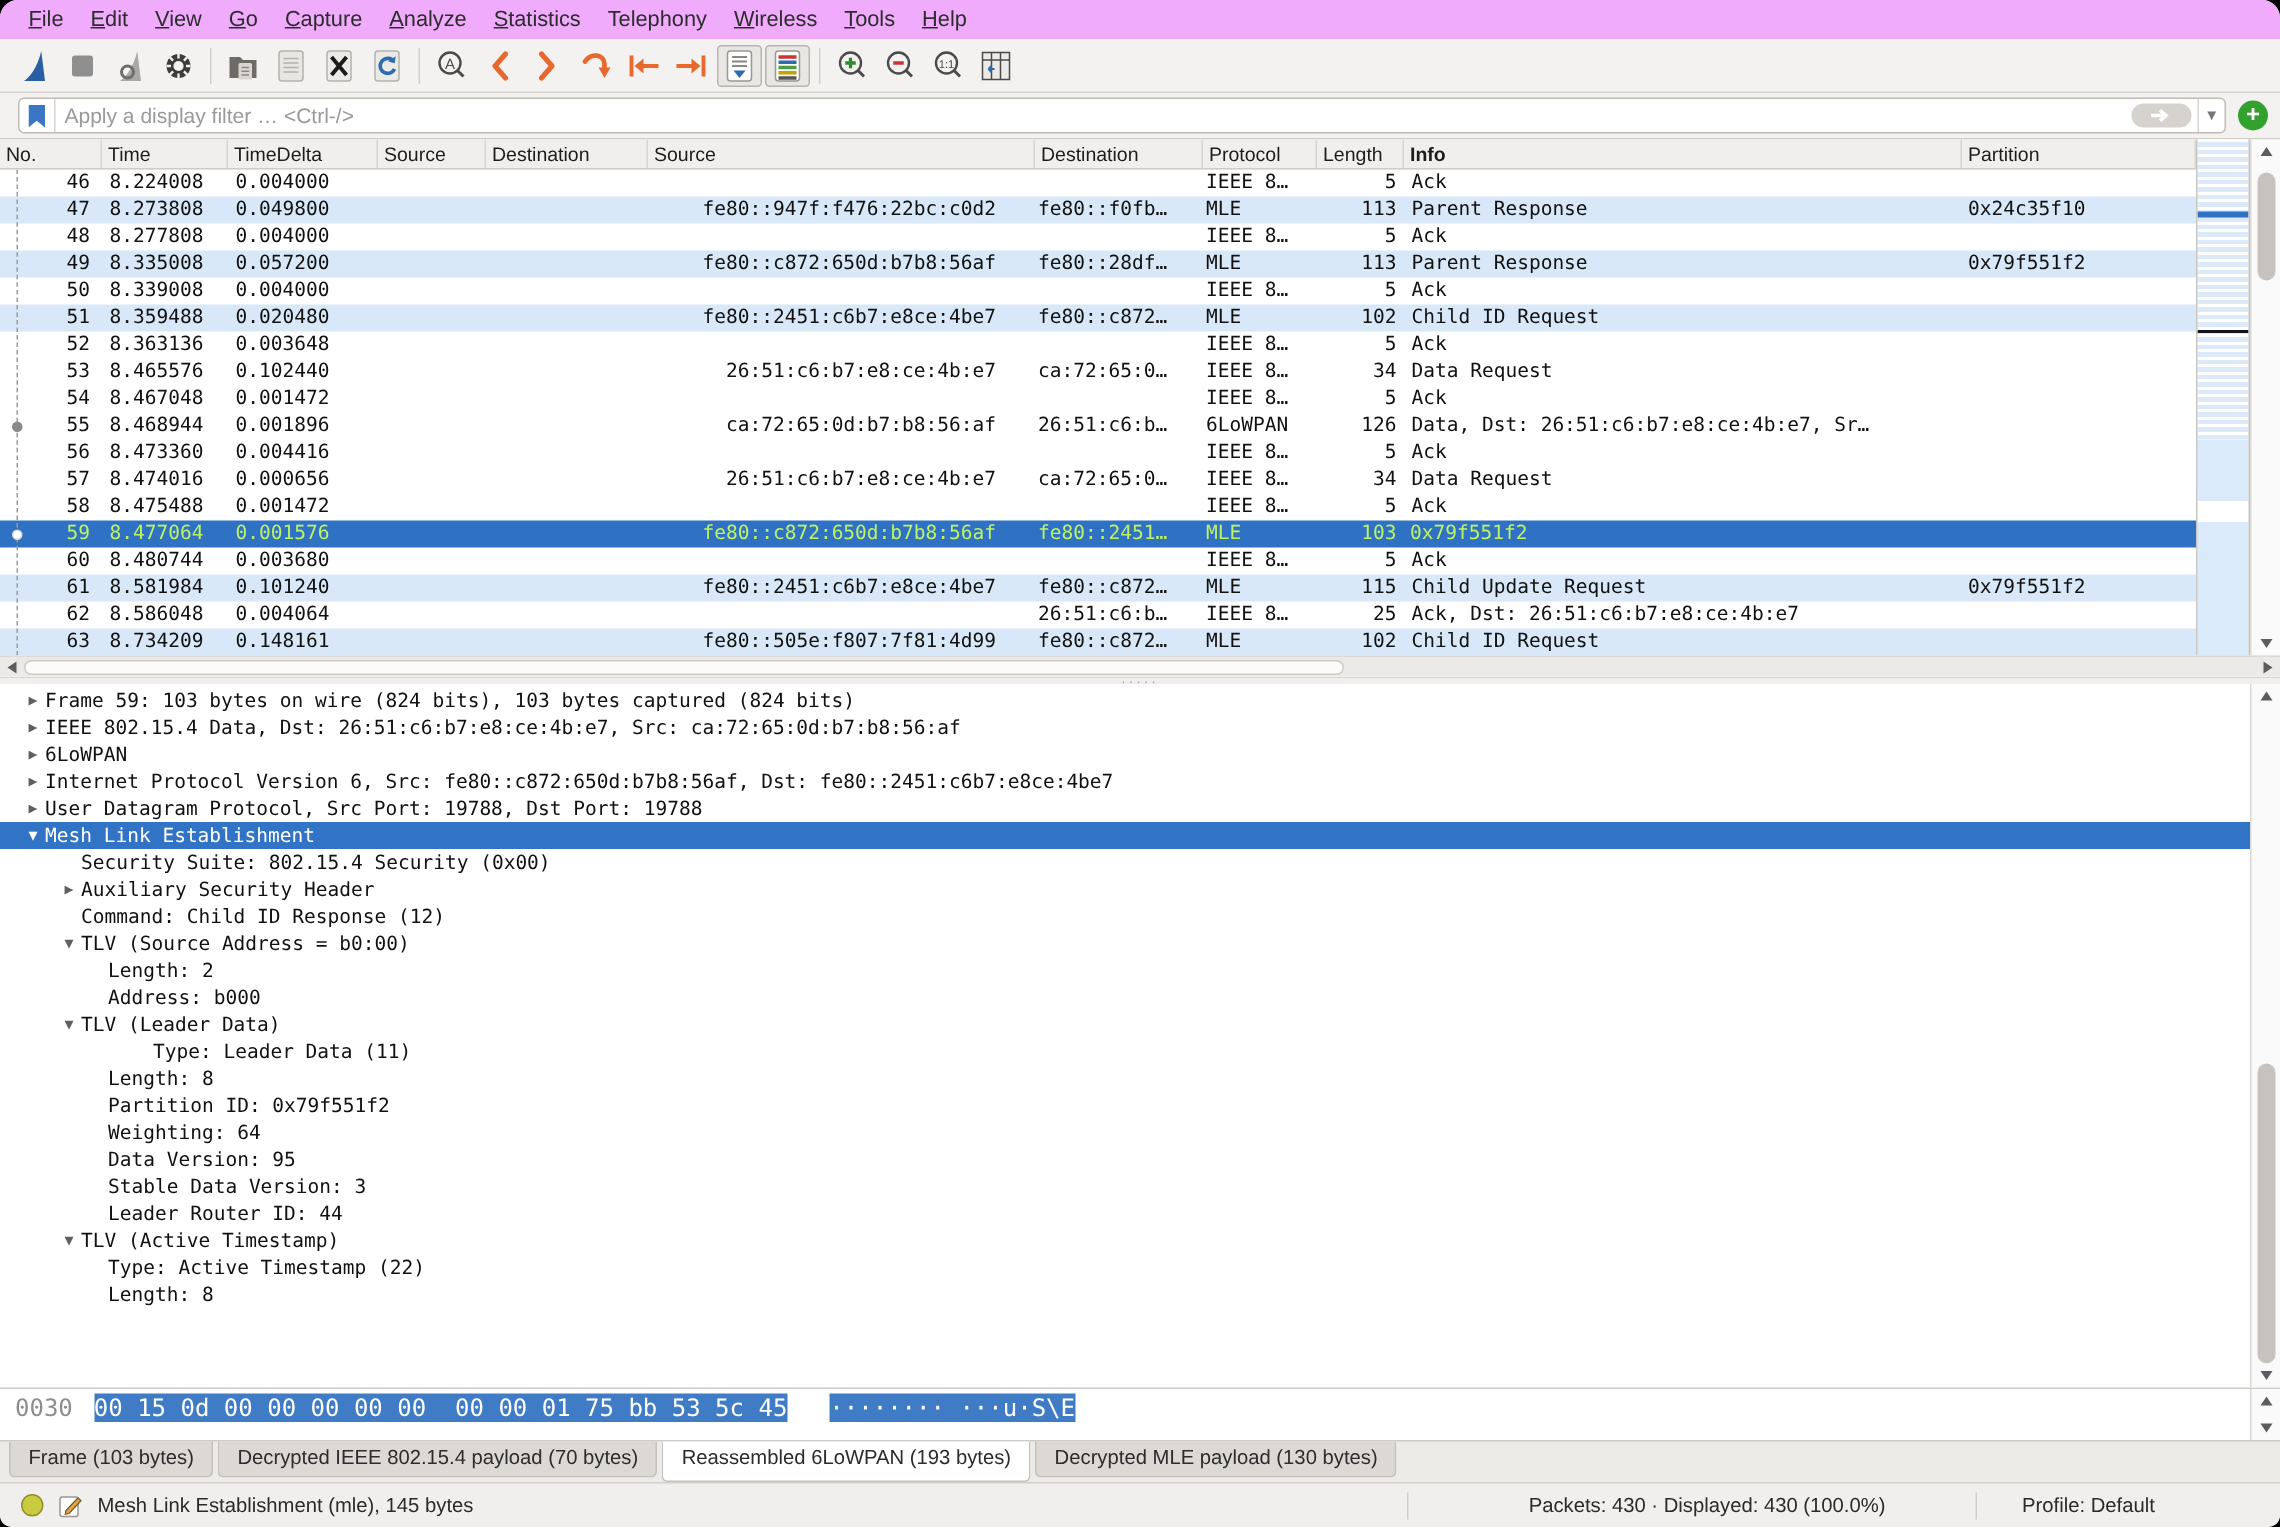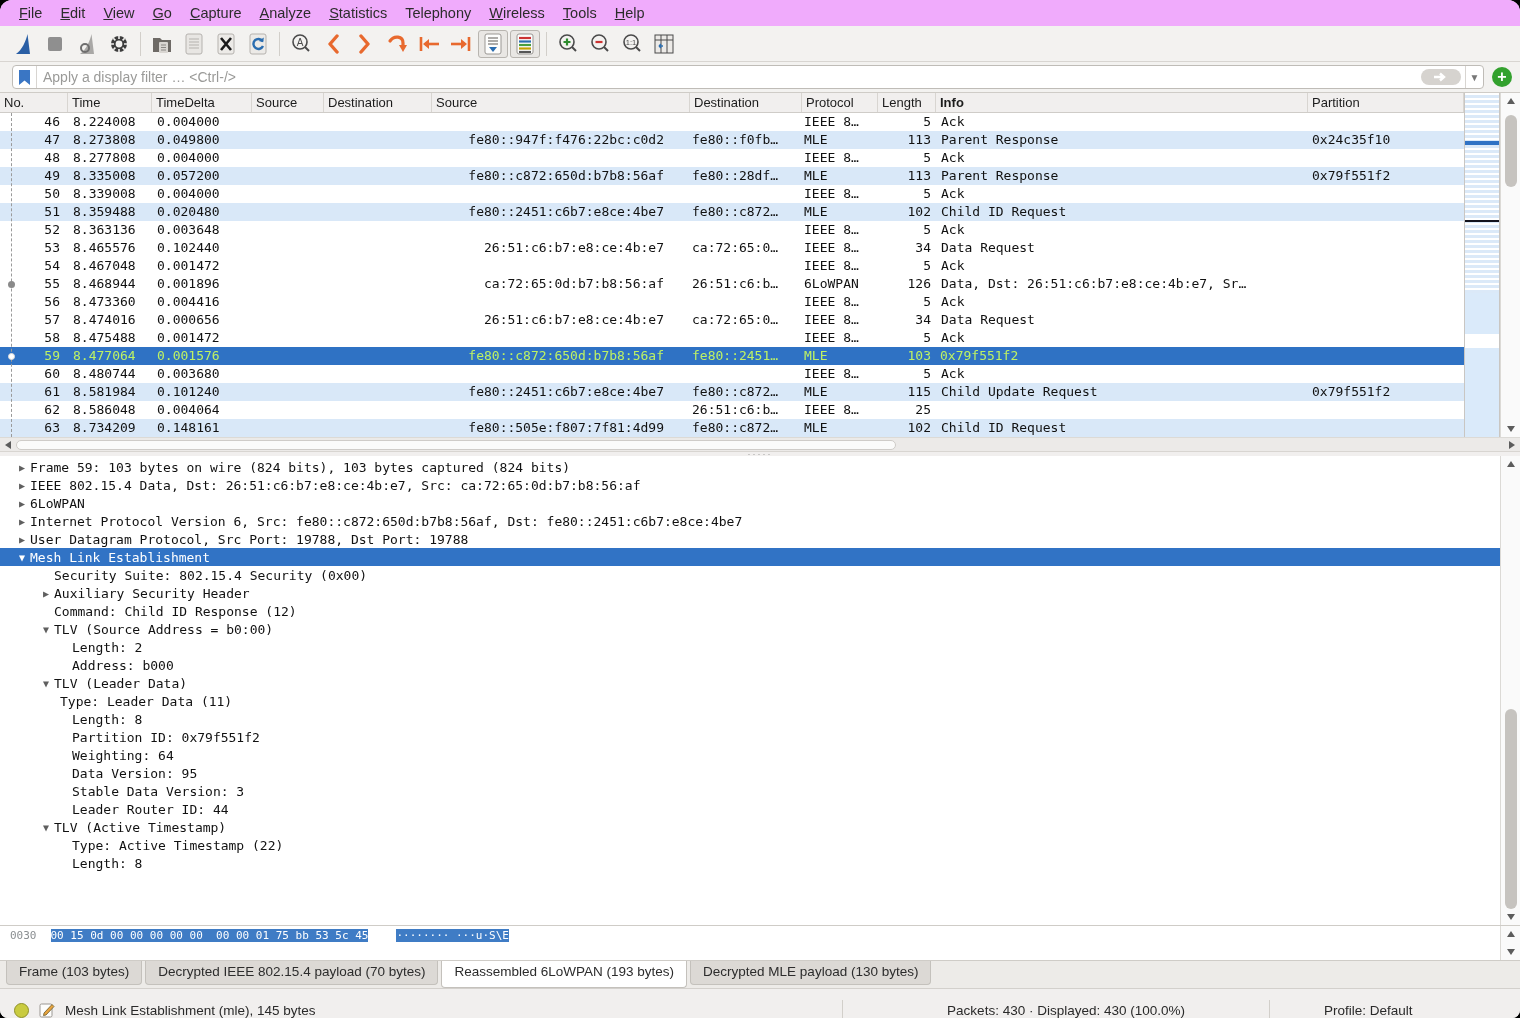--- a/index.html
+++ b/index.html
@@ -104,39 +104,39 @@
                   font-family:"DejaVu Sans Mono", monospace; font-size:13px; color:#111; }
   .drow { height:18px; display:flex; align-items:center; white-space:nowrap; }
   .drow .arrow { width:16px; flex:0 0 16px; color:#5f5f5f; font-size:10px; text-align:center; }
   .drow.sel { background:#3173c5; color:#fff; }
   .drow.sel .arrow { color:#fff; }
   .dvscroll { position:absolute; right:0; top:0; bottom:0; width:20px; background:#fafafa;
               border-left:1px solid #dcdad6; display:flex; flex-direction:column; align-items:center; }
 
   
   .hexpane { flex:0 0 34px; background:#fff; position:relative;
-             font-family:"DejaVu Sans Mono", monospace; font-size:11px; }
+             font-family:"DejaVu Sans Mono", monospace; font-size:16px; }
   .hexline { position:absolute; top:3px; left:10px; display:flex; }
   .hexoffset { color:#8a8e91; margin-right:14px; }
   .hexbytes, .hexascii { background:#3f7cc5; color:#fff; white-space:pre; }
   .hexascii { margin-left:28px; }
   .hvscroll { position:absolute; right:0; top:0; bottom:0; width:20px; background:#fafafa;
               border-left:1px solid #dcdad6; display:flex; flex-direction:column;
               justify-content:space-between; align-items:center; }
 
   
   .tabsbar { flex:0 0 28px; background:#edebe8; border-top:1px solid #cfccc7;
              display:flex; align-items:stretch; padding-left:6px; gap:3px; }
   .btab { padding:3px 12px 0 12px; font-size:13.5px; color:#2c2c2c; background:#dcd9d5;
           border:1px solid #c4c1bc; border-top:none; border-radius:0 0 4px 4px; height:24px; }
   .btab.active { background:#fff; height:27px; }
 
   
   .statusbar { flex:0 0 30px; background:#f1efee; border-top:1px solid #d3d0cc;
-               display:flex; align-items:flex-end; font-size:13.5px; color:#2a2a2a;gap:24px; }
+               display:flex; align-items:center; font-size:13.5px; color:#2a2a2a; }
   .sb-left { flex:1; display:flex; align-items:center; gap:10px; padding-left:14px; }
   .sb-sep { width:1px; height:18px; background:#d2cfca; }
   .sb-center { padding:0 60px 0 80px; }
   .sb-right { width:190px; text-align:left; padding-left:30px; }
   .expert-dot { width:15px; height:15px; border-radius:50%; background:#c9cb40;
                 border:1px solid #8f9129; }
   .grip { width:12px; height:100%; position:relative; }
 </style>
 </head>
 <body>
@@ -568,20 +568,21 @@
           <div class="prow">
             <div class="pcell" style="width: 68px; flex: 0 0 68px; text-align: right; padding-right: 8px;">62</div>
             <div class="pcell" style="width: 84px; flex: 0 0 84px; padding-left: 5px;">8.586048</div>
             <div class="pcell" style="width: 100px; flex: 0 0 100px; padding-left: 5px;">0.004064</div>
             <div class="pcell" style="width: 72px; flex: 0 0 72px;"></div>
             <div class="pcell" style="width: 108px; flex: 0 0 108px;"></div>
             <div class="pcell" style="width: 258px; flex: 0 0 258px; text-align: right; padding-right: 26px;"></div>
             <div class="pcell" style="width: 112px; flex: 0 0 112px; padding-left: 2px;">26:51:c6:b…</div>
             <div class="pcell" style="width: 76px; flex: 0 0 76px; padding-left: 2px;">IEEE 8…</div>
             <div class="pcell" style="width: 58px; flex: 0 0 58px; text-align: right; padding-right: 5px;">25</div>
+            <div class="pcell" style="width: 372px; flex: 0 0 372px; padding-left: 5px;">Ack, Dst: 26:51:c6:b7:e8:ce:4b:e7</div>
             <div class="pcell" style="flex: 1 1 0%; padding-left: 4px;"></div>
           </div>
           <div class="prow alt">
             <div class="pcell" style="width: 68px; flex: 0 0 68px; text-align: right; padding-right: 8px;">63</div>
             <div class="pcell" style="width: 84px; flex: 0 0 84px; padding-left: 5px;">8.734209</div>
             <div class="pcell" style="width: 100px; flex: 0 0 100px; padding-left: 5px;">0.148161</div>
             <div class="pcell" style="width: 72px; flex: 0 0 72px;"></div>
             <div class="pcell" style="width: 108px; flex: 0 0 108px;"></div>
             <div class="pcell" style="width: 258px; flex: 0 0 258px; text-align: right; padding-right: 26px;">fe80::505e:f807:7f81:4d99</div>
             <div class="pcell" style="width: 112px; flex: 0 0 112px; padding-left: 2px;">fe80::c872…</div>
@@ -664,21 +665,21 @@
           <span>Length: 2</span>
         </div>
         <div class="drow" style="padding-left: 56px;">
           <span class="arrow"></span>
           <span>Address: b000</span>
         </div>
         <div class="drow" style="padding-left: 38px;">
           <span class="arrow">▼</span>
           <span>TLV (Leader Data)</span>
         </div>
-        <div class="drow" style="padding-left: 44px;">
+        <div class="drow" style="padding-left: 67px; margin-left: 19px;">
           <span class="arrow"></span>
           <span>Type: Leader Data (11)</span>
         </div>
         <div class="drow" style="padding-left: 56px;">
           <span class="arrow"></span>
           <span>Length: 8</span>
         </div>
         <div class="drow" style="padding-left: 56px; text-align: right;">
           <span class="arrow"></span>
           <span>Partition ID: 0x79f551f2</span>

